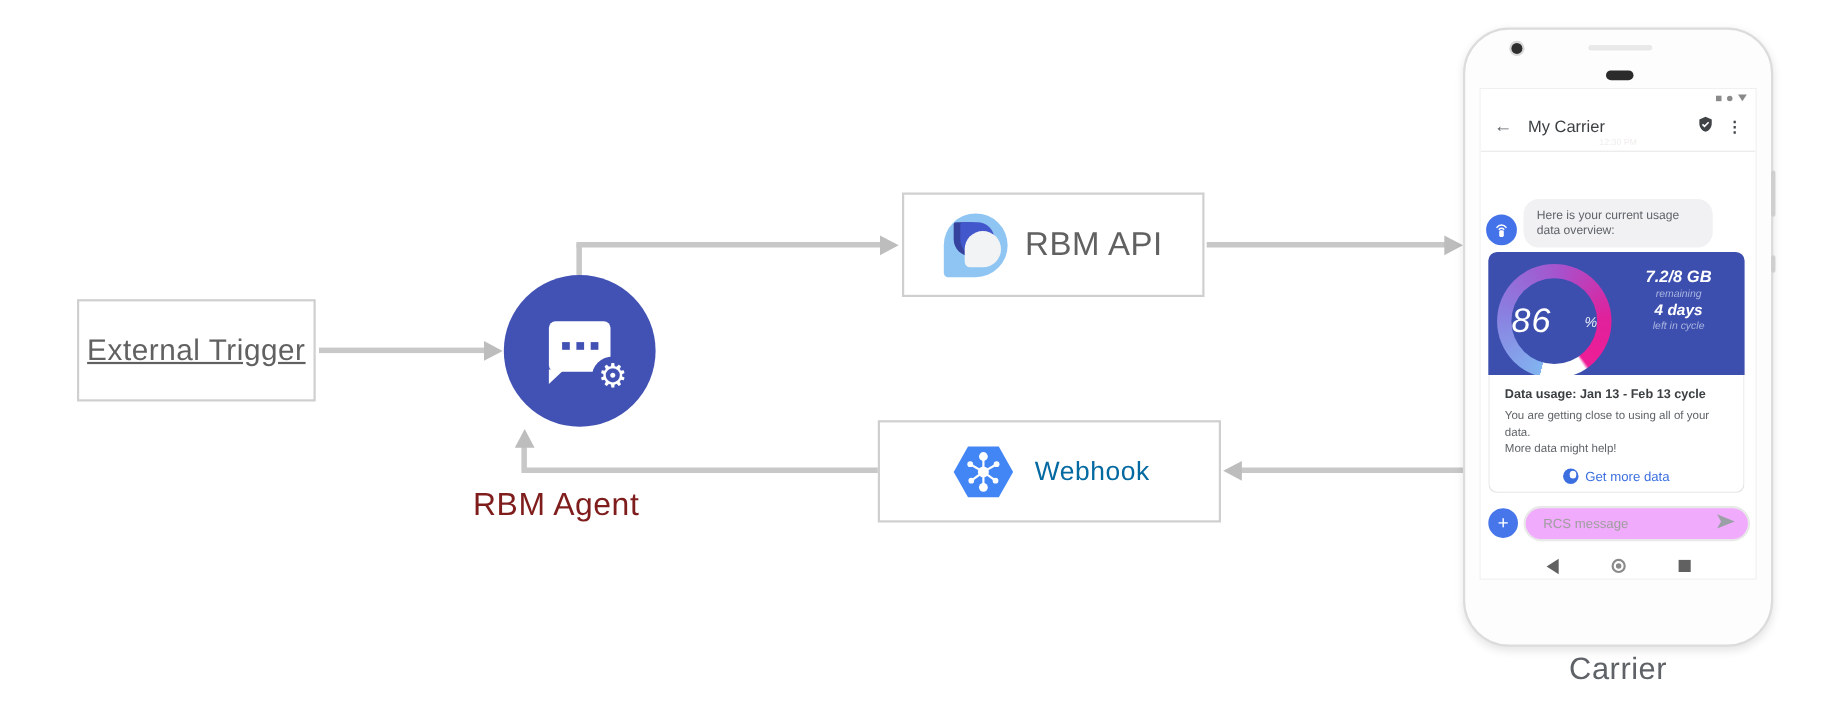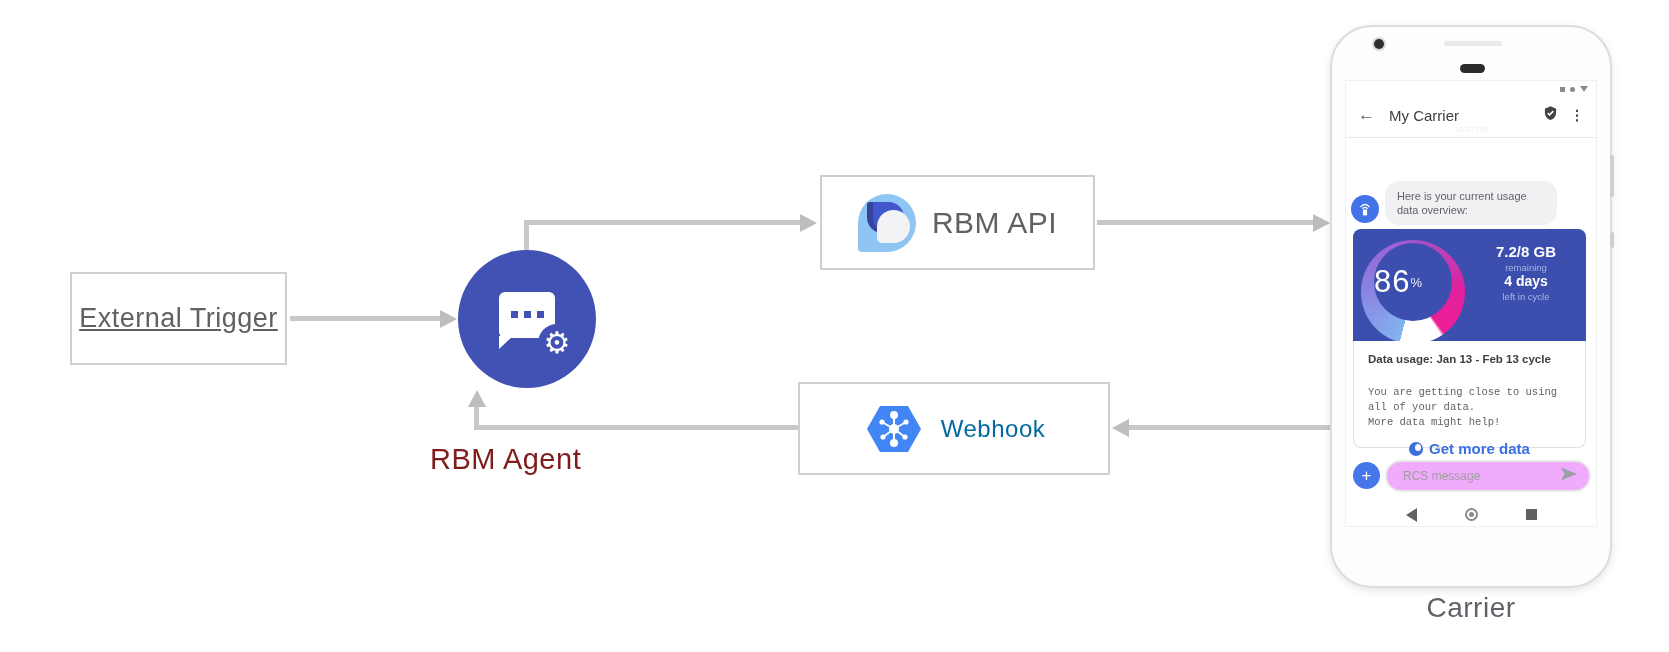--- a/index.html
+++ b/index.html
@@ -69,32 +69,32 @@
   .menu-dots { font-size:14px; color:#3f4346; font-weight:bold; margin-left:12px; }
   .faint-time { position:absolute; left:0; top:44px; width:100%; text-align:center; font-size:8px; color:#f0eeec; }
   .header-divider { position:absolute; left:0; top:56px; width:100%; height:1px; background:#e8e8e8; }
 
   .avatar { position:absolute; left:5px; top:114px; width:28px; height:28px; border-radius:50%; background:#4472e8; display:flex; align-items:center; justify-content:center; }
   .chat-bubble { position:absolute; left:39px; top:100px; width:172px; height:44px; background:#f1f1f3; border-radius:14px; padding:8px 12px; font-size:11px; line-height:14px; color:#5f6368; }
 
   .usage-card-dark { position:absolute; left:7px; top:148px; width:233px; height:112px; background:#3c4fae; border-radius:8px 8px 0 0; }
   .gauge { position:absolute; left:8px; top:11px; width:104px; height:104px; border-radius:50%;
            background:conic-gradient(from 195deg, #82b4f0 0deg, #8a7fe0 85deg, #a653cd 170deg, #e0219c 250deg, #ed1e96 308deg, #ffffff 312deg, #ffffff 360deg); }
-  .gauge-hole { position:absolute; left:13px; top:3px; width:78px; height:78px; border-radius:50%; background:#3c4fae; display:flex; align-items:center; justify-content:flex-start; }
+  .gauge-hole { position:absolute; left:13px; top:13px; width:78px; height:78px; border-radius:50%; background:#3c4fae; display:flex; align-items:center; justify-content:space-between;font-style:italic; }
   .gauge-pct { color:#fff; font-size:31px; font-weight:300; letter-spacing:1px; }
   .gauge-pct-sym { color:#e8eaf6; font-size:13px; }
-  .card-right { position:absolute; left:118px; top:14px; width:110px; text-align:center; color:#fff; }
+  .card-right { position:absolute; left:118px; top:14px; width:110px; text-align:center; color:#fff;font-style:italic; }
   .cr-amount { font-size:15px; font-weight:bold; }
   .cr-sub { font-size:9.5px; color:#aab4e0; margin-top:2px; }
   .cr-days { font-size:14px; font-weight:bold; }
 
   .usage-card-light { position:absolute; left:7px; top:260px; width:233px; height:107px; background:#fff; border:1px solid #e0e0e0; border-top:none; border-radius:0 0 8px 8px; padding:12px 14px 0 14px; }
   .ucl-title { font-size:11.5px; font-weight:bold; color:#3c4043; }
-  .ucl-body { font-size:10.5px; color:#5f6368; line-height:15px; margin-top:20px;font-family:Liberation Mono, monospace; }
-  .ucl-action { margin-top:10px; display:flex; align-items:center; justify-content:center; gap:6px; color:#3b6fe0; font-size:15px; font-weight:bold; }
+  .ucl-body { font-size:10.5px; color:#5f6368; line-height:15px; margin-top:6px; }
+  .ucl-action { margin-top:10px; display:flex; align-items:center; justify-content:center; gap:6px; color:#3b6fe0; font-size:12px; font-weight:normal; }
   .globe-dot { position:relative; width:14px; height:14px; border-radius:50%; background:#3b6fe0; }
   .globe-dot::after { content:""; position:absolute; left:6px; top:2px; width:6px; height:7px; border-radius:50%; background:#fff; }
 
   .plus-btn { position:absolute; left:7px; top:381px; width:27px; height:27px; border-radius:50%; background:#4775ea; color:#fff; font-size:17px; display:flex; align-items:center; justify-content:center; line-height:1; }
   .compose-pill { position:absolute; left:39px; top:379px; width:206px; height:32px; border:2px solid #e8e8e8; border-radius:17px; display:flex; align-items:center; padding:0 10px 0 16px; background:#f0abfc; }
   .compose-input { border:none; outline:none; flex:1; font-size:12px; color:#3c4043; font-family:"Liberation Sans", sans-serif; background:transparent; }
   .compose-input::placeholder { color:#9e9e9e; }
 
   .nav-bar { position:absolute; left:0; top:420px; width:100%; height:27px; display:flex; align-items:center; justify-content:center; gap:48px; }
   .nav-back { width:0; height:0; border-top:7px solid transparent; border-bottom:7px solid transparent; border-right:11px solid #616161; }

